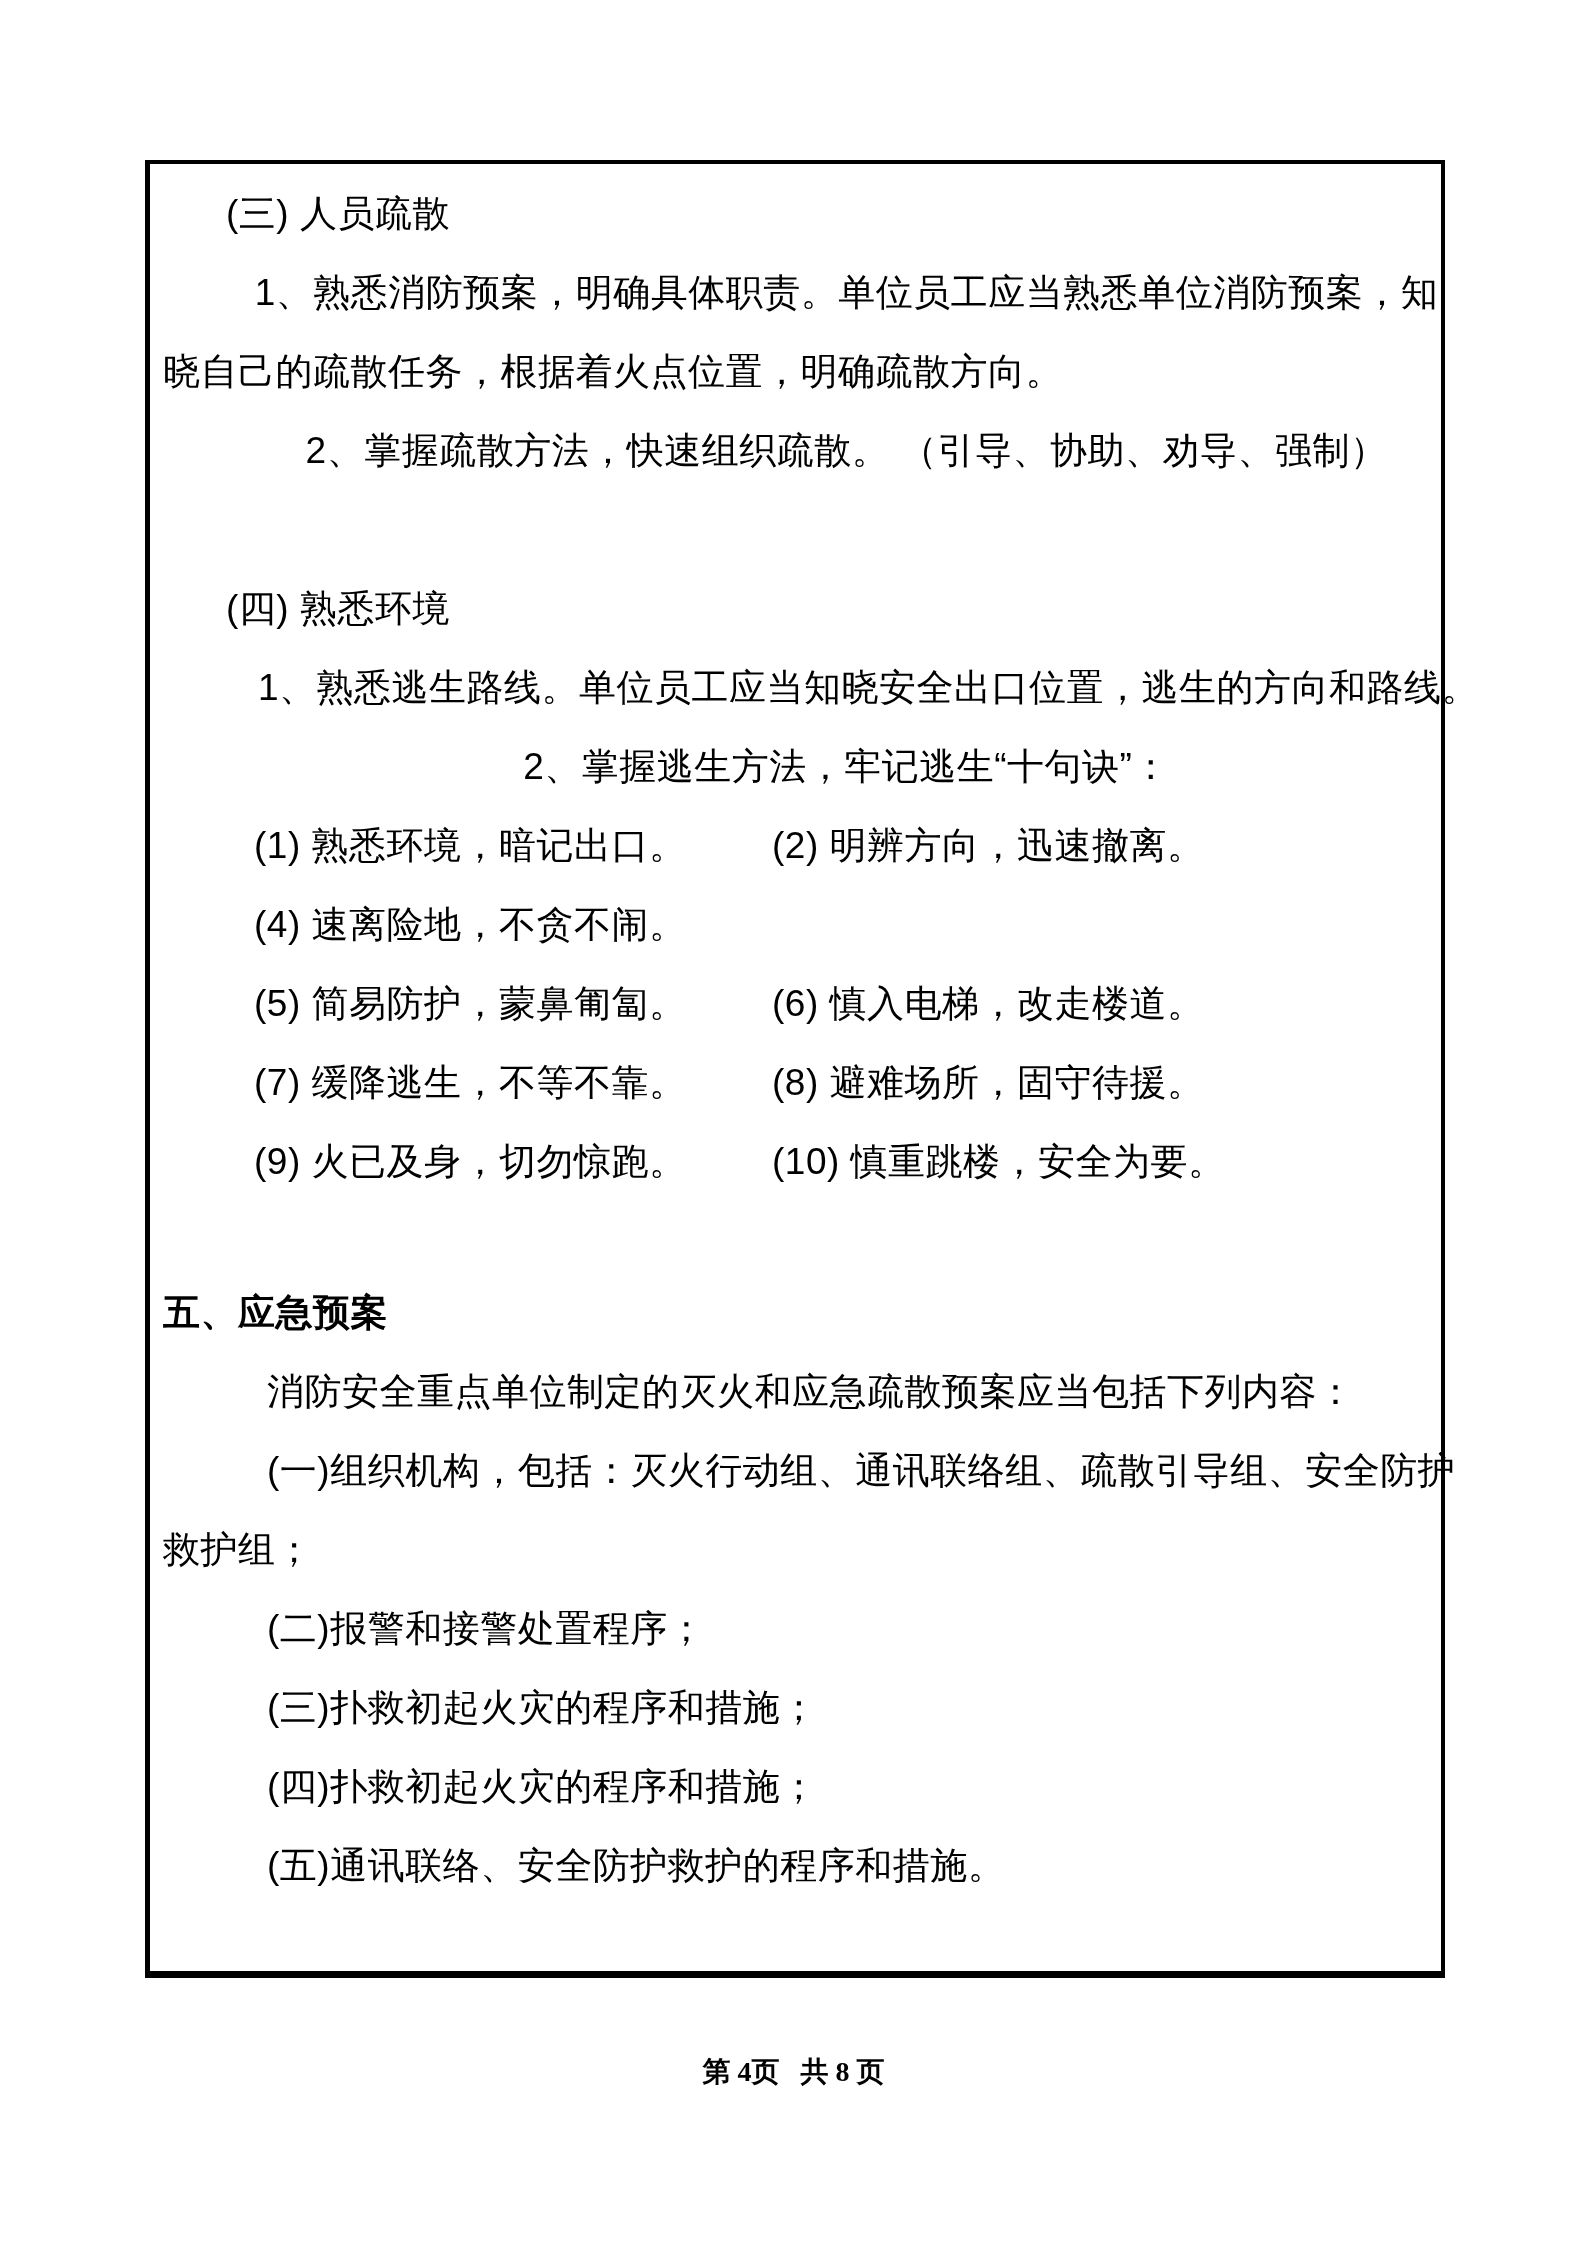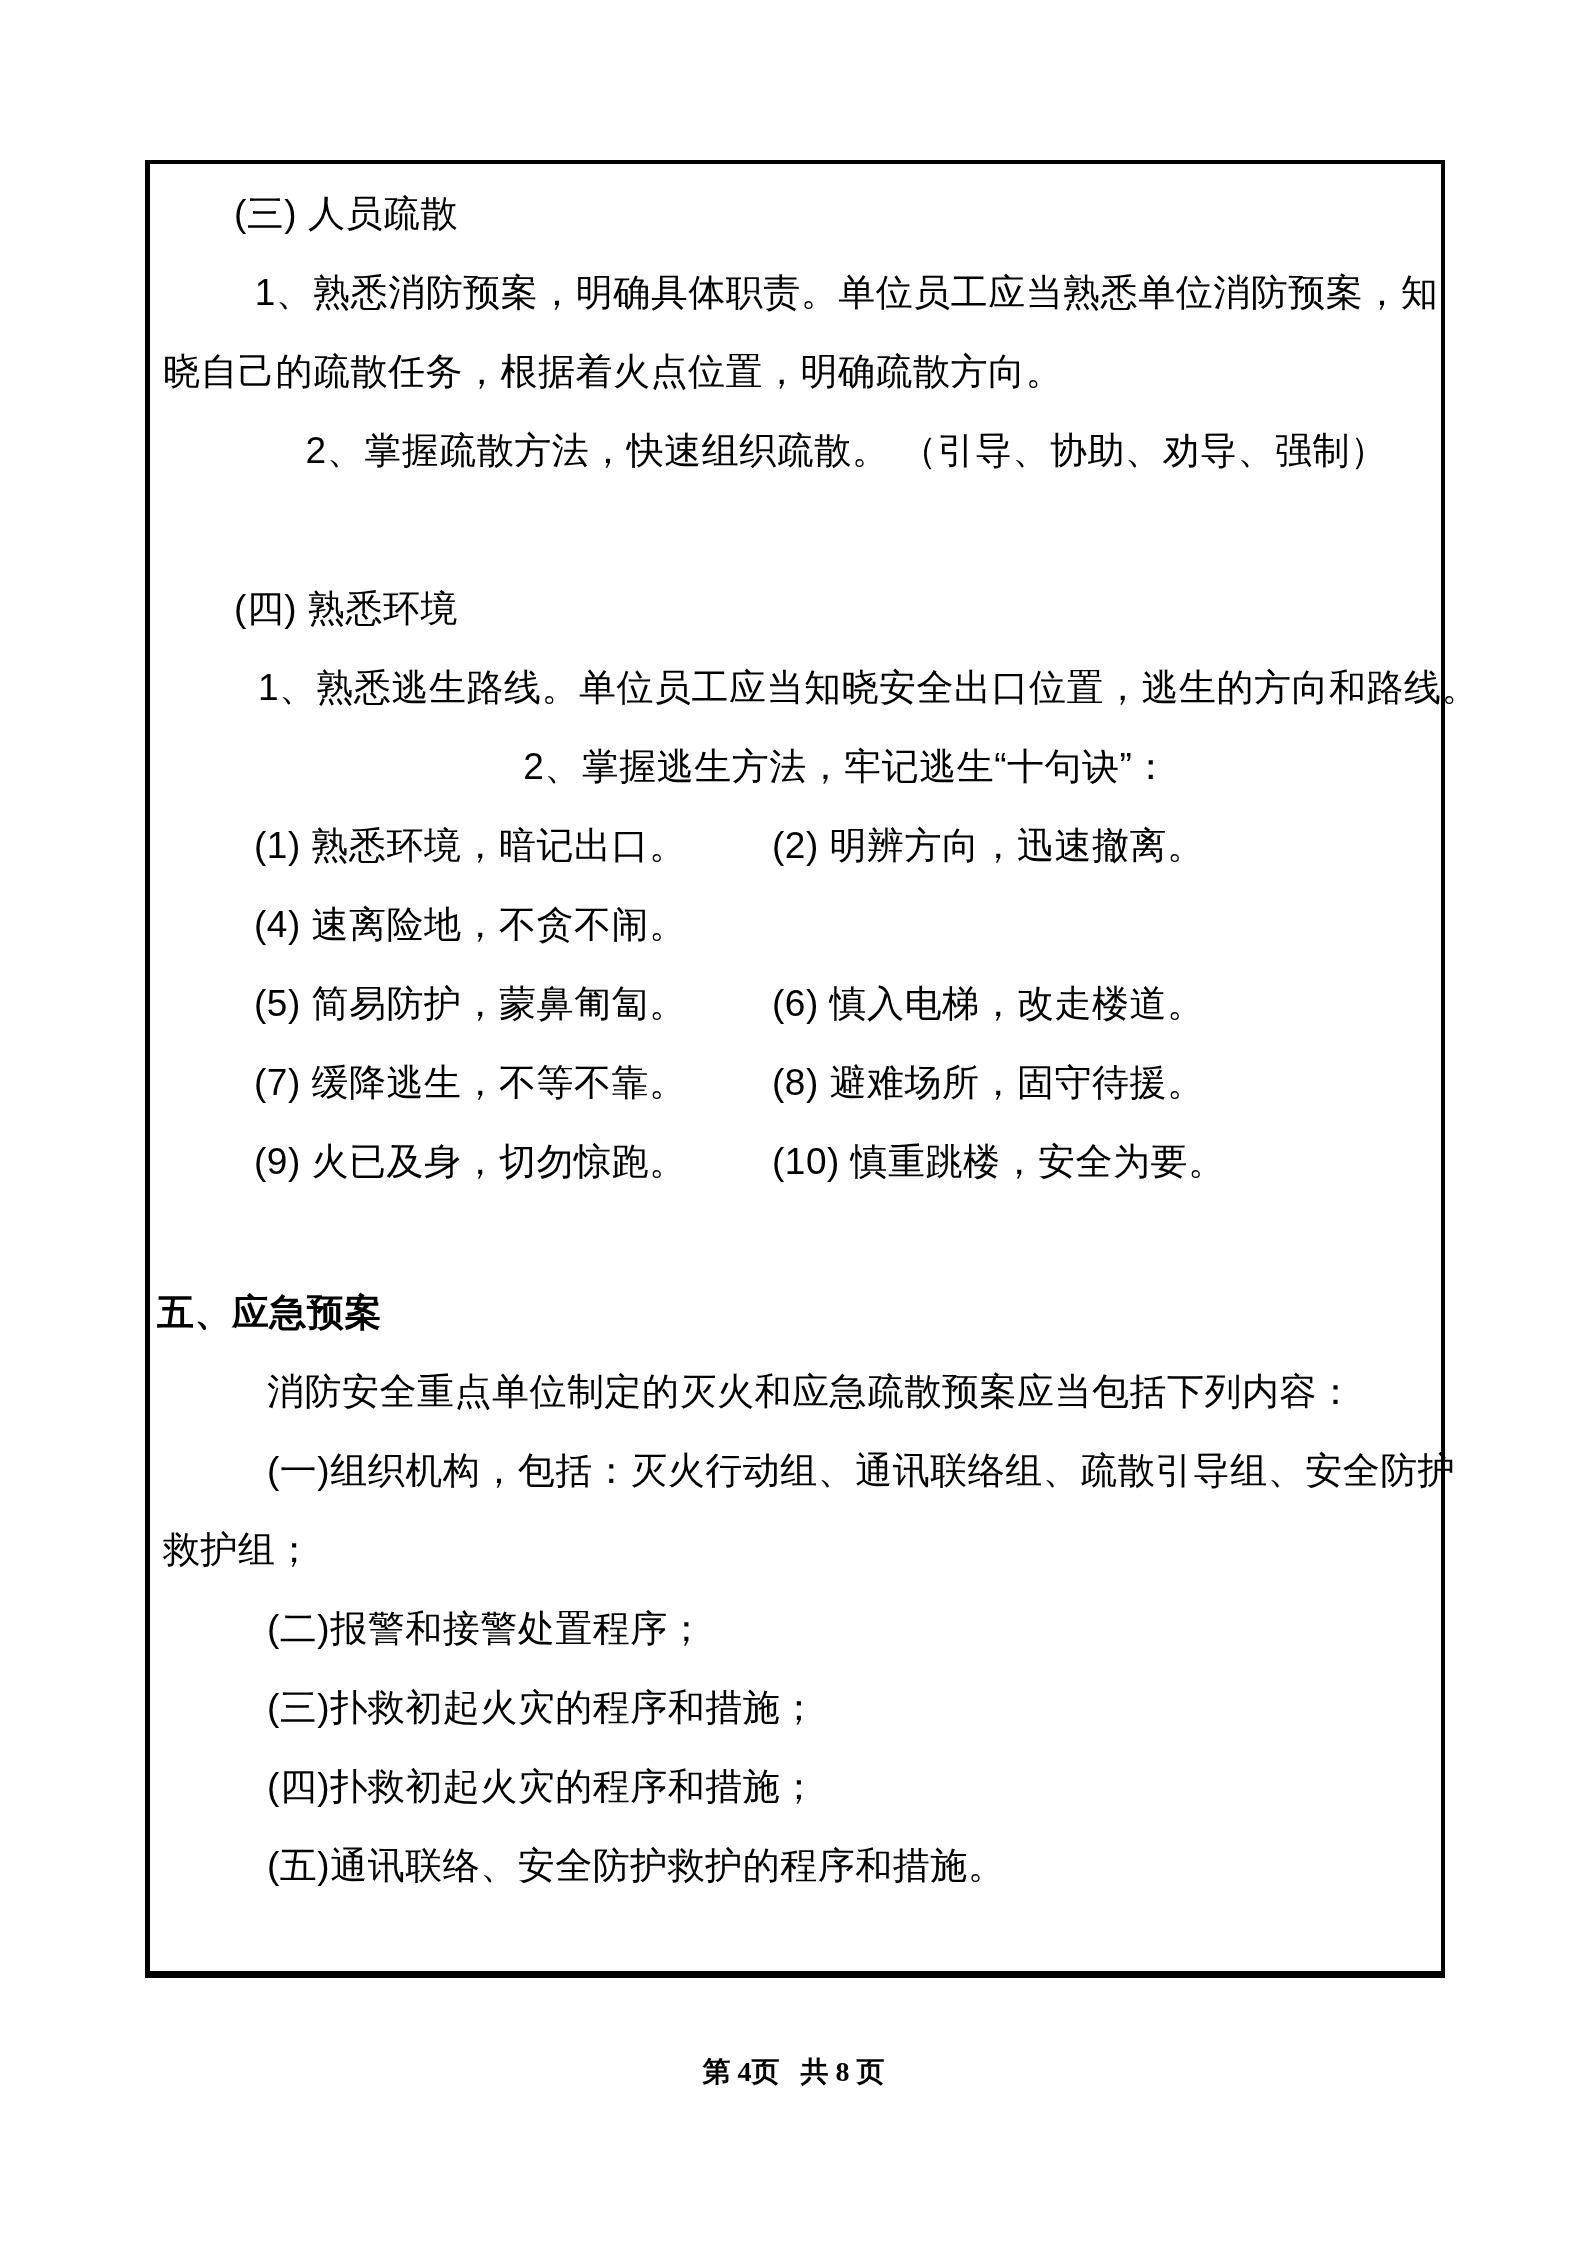--- a/index.html
+++ b/index.html
@@ -30,27 +30,27 @@
   }
   .line {
     height: 79px;
     line-height: 79px;
     font-size: 37px;
     white-space: pre;
     letter-spacing: 0.5px;
   }
   .blank   { height: 79px; }
   .blank2  { height: 72px; }
-  .ind-h   { padding-left: 76px; margin-left: 8px; }  
+  .ind-h   { padding-left: 76px; }  
   .ind-n   { padding-left: 102px; text-align: center; }  
   .ind-n2  { padding-left: 108px; }
   .ind-s   { padding-left: 84px; margin-left: 33px; }   
   .ind-0   { padding-left: 13px; }   
   .h2 {
-    padding-left: 7px;
+    padding-left: 13px;
     font-weight: 700;
   }
   .tip-row {
     display: flex;
     padding-left: 104px;
   }
   .tip-l { width: 518px; flex: 0 0 auto; }
   .tip-r { flex: 0 0 auto; }
   .footer {
     position: absolute;

